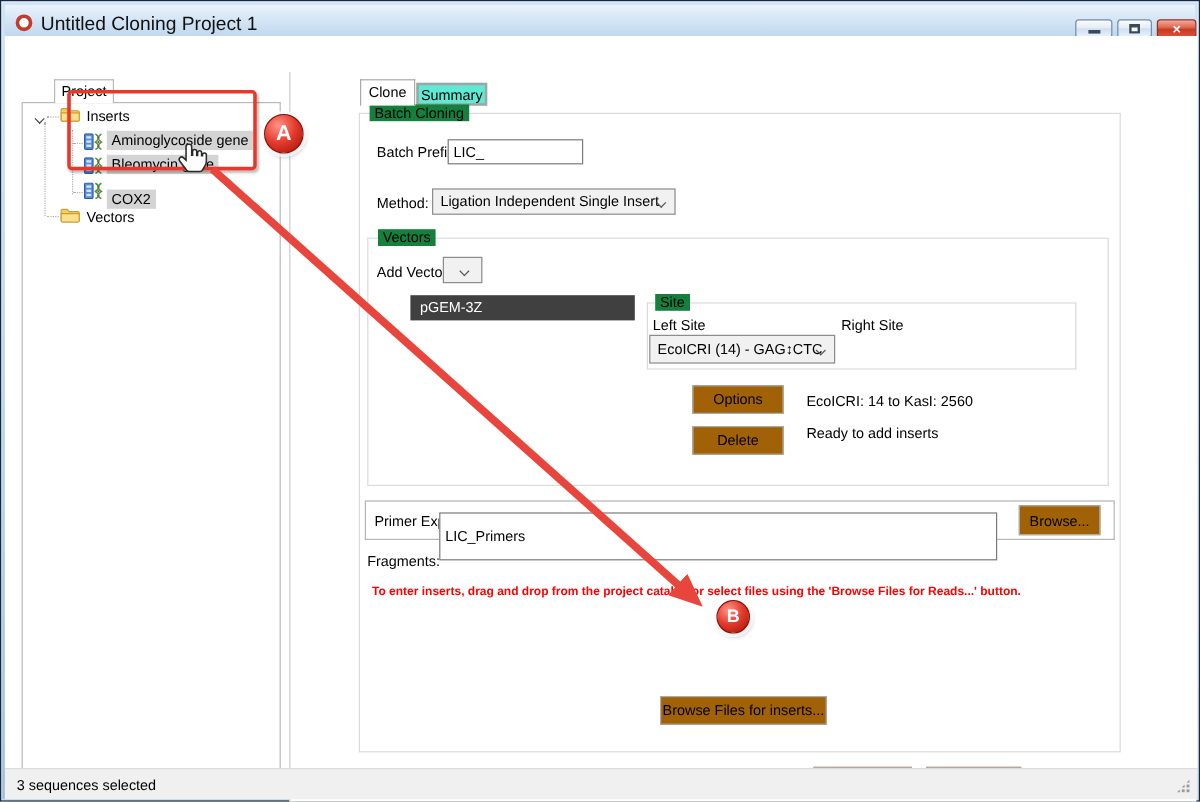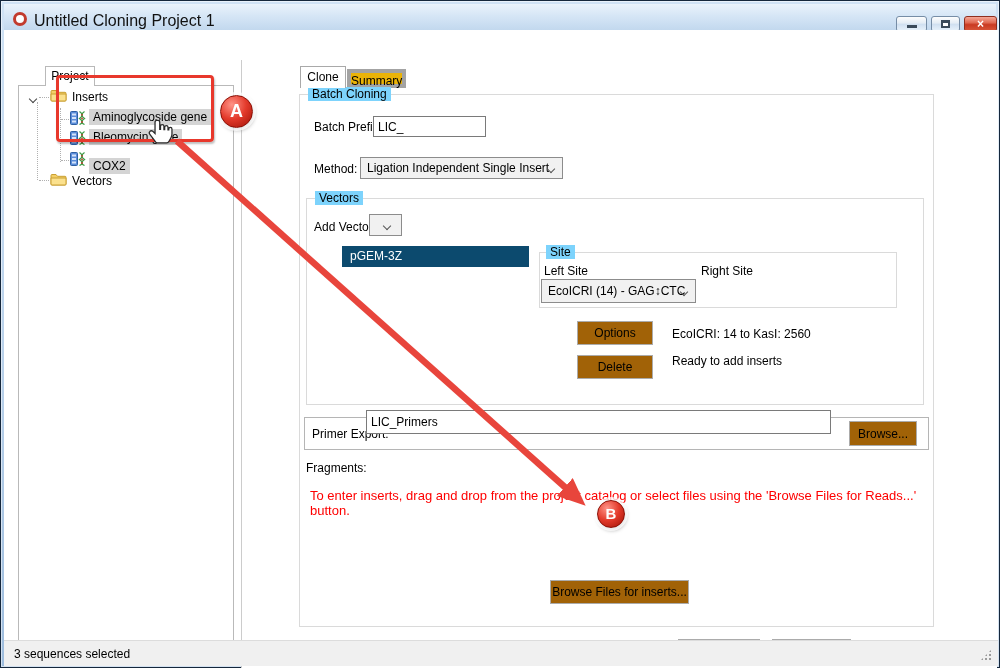--- a/index.html
+++ b/index.html
@@ -39,36 +39,36 @@
   .doth { position:absolute; border-top:1px dotted #b0b0b0; height:0; }
   .chev { display:inline-block; width:6px; height:6px; border-right:1.7px solid #444;
     border-bottom:1.7px solid #444; transform:rotate(45deg); }
   .expander { position:absolute; left:26px; top:61px; }
 
   
   .rpanel { position:absolute; left:237px; top:30px; width:756px; height:608px;
     background:#fff; border-left:1px solid #cccccc; }
   .tab-clone { position:absolute; left:296px; top:36px; width:46px; height:22px; background:#fff;
     border:1px solid #a9a9a9; border-bottom:none; text-align:center; line-height:20px; z-index:3; }
-  .tab-summary { position:absolute; left:343px; top:39px; width:59px; height:19px; background:#eab308;
-    border:4px solid #a3a3a3; text-align:center; line-height:17px; }
+  .tab-summary { position:absolute; left:343px; top:39px; width:59px; height:19px; background:#5eead4;
+    border:2px solid #a3a3a3; text-align:center; line-height:17px; }
 
   .group { position:absolute; border:1px solid #dadada; }
-  .glabel { position:absolute; top:-8px; left:8px; background:#7dd3fc; padding:0 4px; }
+  .glabel { position:absolute; top:-8px; left:8px; background:#15803d; padding:0 4px; }
 
   .lbl { position:absolute; line-height:14px; }
   .tinput { position:absolute; border:1px solid #7a7a7a; background:#fff; font:inherit;
     padding:0 4px; outline:none; }
   .combo { position:absolute; background:#f1f1f1; border:1px solid #8c8c8c; line-height:21px;
     padding-left:6px; white-space:nowrap; overflow:hidden; }
   .combo .chev { position:absolute; right:8px; top:8px; border-color:#555; }
   .btn { position:absolute; background:#a16207; border:1px solid #ababab; text-align:center;
     font:inherit; padding:0; }
-  .vbar { position:absolute; background:#0c4a6e; color:#fff; line-height:21px; padding-left:8px; }
-  .hint { position:absolute; color:#fe0000; font-size:13px; font-weight:400; }
+  .vbar { position:absolute; background:#404040; color:#fff; line-height:21px; padding-left:8px; }
+  .hint { position:absolute; color:#fe0000; font-size:10px; font-weight:700; }
 
   
   .statusbar { position:absolute; left:3px; top:639px; width:994px; height:26px;
     background:#f0f0f0; border-top:1px solid #dcdcdc; }
   .status-text { position:absolute; left:10px; top:6px; }
   .grip { position:absolute; right:6px; bottom:5px; width:12px; height:12px;
     background-image:radial-gradient(circle,#9a9a9a 1.2px,transparent 1.5px);
     background-size:4px 4px; clip-path:polygon(100% 0,100% 100%,0 100%); }
 
   
@@ -202,21 +202,21 @@
       <span class="chev" style="top:9px;"></span>
     </div>
 
     <button class="btn" style="left:573px; top:291px; width:76px; height:24px;">Options</button>
     <div class="lbl" style="left:668px; top:297px;">EcoICRI: 14 to KasI: 2560</div>
     <button class="btn" style="left:573px; top:325px; width:76px; height:24px;">Delete</button>
     <div class="lbl" style="left:668px; top:324px;">Ready to add inserts</div>
 
     <div class="group" style="left:300px; top:387px; width:625px; height:33px; border-color:#b5b5b5;"></div>
     <div class="lbl" style="left:308px; top:397px;">Primer Export:</div>
-    <input class="tinput" style="left: 362px; top: 380px; width: 465px; height: 24px;" value="LIC_Primers">
+    <input class="tinput" style="left: 362px; top: 397px; width: 465px; height: 40px;" value="LIC_Primers">
     <button class="btn" style="left:845px; top:391px; width:68px; height:25px;">Browse...</button>
 
     <div class="lbl" style="left:302px; top:431px;">Fragments:</div>
     <div class="hint" style="left:306px; top:458px; width:640px;">To enter inserts, drag and drop from the project catalog or select files using the 'Browse Files for Reads...' button.</div>
 
     <button class="btn" style="left:546px; top:550px; width:139px; height:24px;">Browse Files for inserts...</button>
 
     <button class="btn" style="left:674px; top:609px; width:82px; height:23px;">Cancel</button>
     <button class="btn" style="left:768px; top:609px; width:79px; height:23px;">Try it</button>
   </div>

